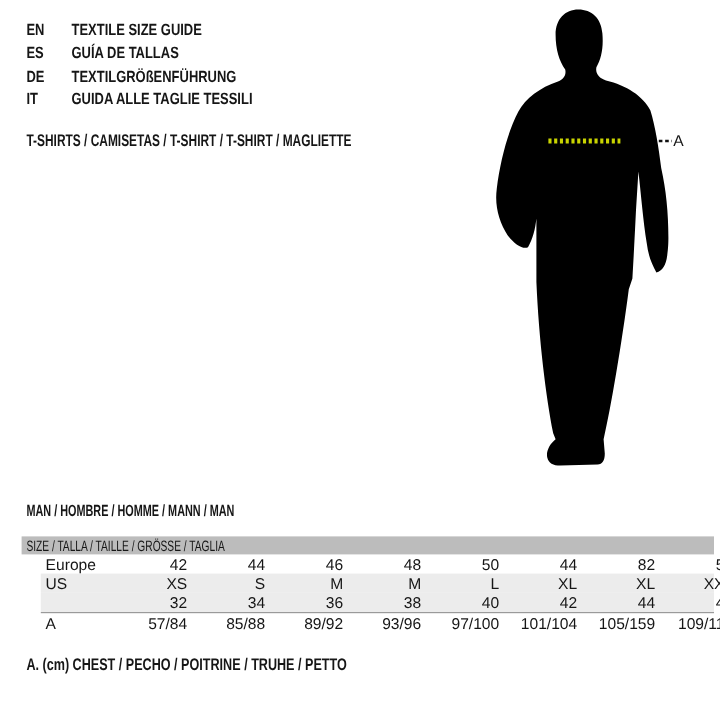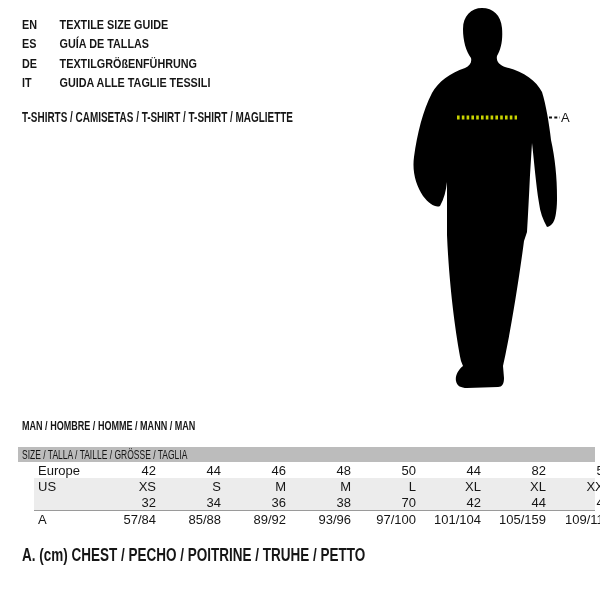--- a/index.html
+++ b/index.html
@@ -40,21 +40,21 @@
   .trow{
     display:grid;grid-template-columns:57px repeat(8,65px);
     height:16px;align-items:center;margin-left:16px;
   }
   .trow.shaded{background:var(--shaded_row,#ececec);}
   .trow.topline{border-top:1px solid var(--row_divider,#9a9a9a);height:16px;}
   .tlabel{padding-left:4px;}
   .tcell{text-align:right;}
 
   
-  .footnote{position:absolute;left:22px;top:545px;font-size:18px;font-weight:bold;text-align:right;}
+  .footnote{position:absolute;left:22px;top:545px;font-size:14px;font-weight:bold;text-align:right;}
 </style>
 </head>
 <body style="--header_bar: #bcbcbc; --shaded_row: #ececec; --row_divider: #9a9a9a; --measure_dash_on_body: #c9d400; --measure_dash_outside: #111111; --silhouette: #000000; --text: #161616;">
 
 <div class="lang-block">
     <div class="lang-row">
       <span class="cond sx80">
         <span class="lang-code">EN</span>
         <span>TEXTILE SIZE GUIDE</span>
       </span>
@@ -130,21 +130,21 @@
         <span class="tcell">XL</span>
         <span class="tcell">XL</span>
         <span class="tcell">XXL</span>
       </div>
       <div class="trow shaded">
         <span class="tlabel"></span>
         <span class="tcell">32</span>
         <span class="tcell">34</span>
         <span class="tcell">36</span>
         <span class="tcell">38</span>
-        <span class="tcell">70</span>
+        <span class="tcell">40</span>
         <span class="tcell">42</span>
         <span class="tcell">44</span>
         <span class="tcell">46</span>
       </div>
       <div class="trow topline">
         <span class="tlabel">A</span>
         <span class="tcell">57/84</span>
         <span class="tcell">85/88</span>
         <span class="tcell">89/92</span>
         <span class="tcell">93/96</span>

